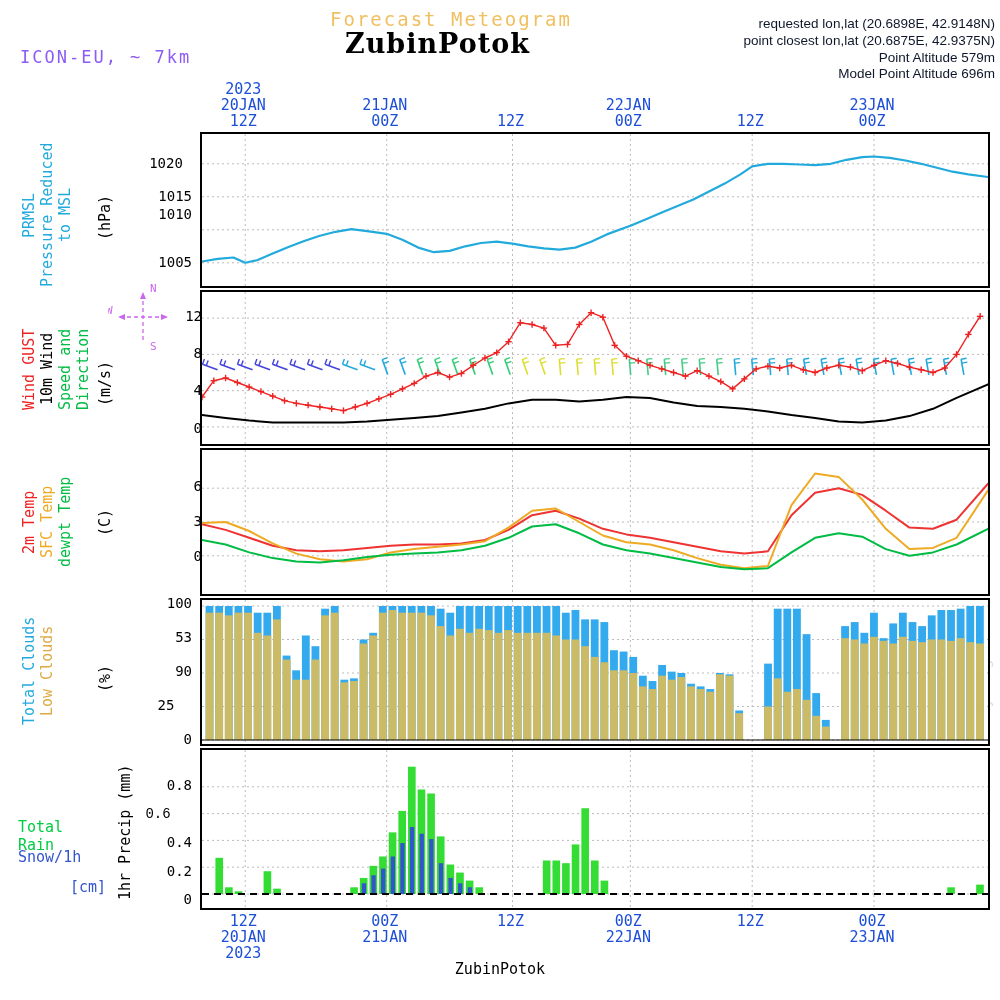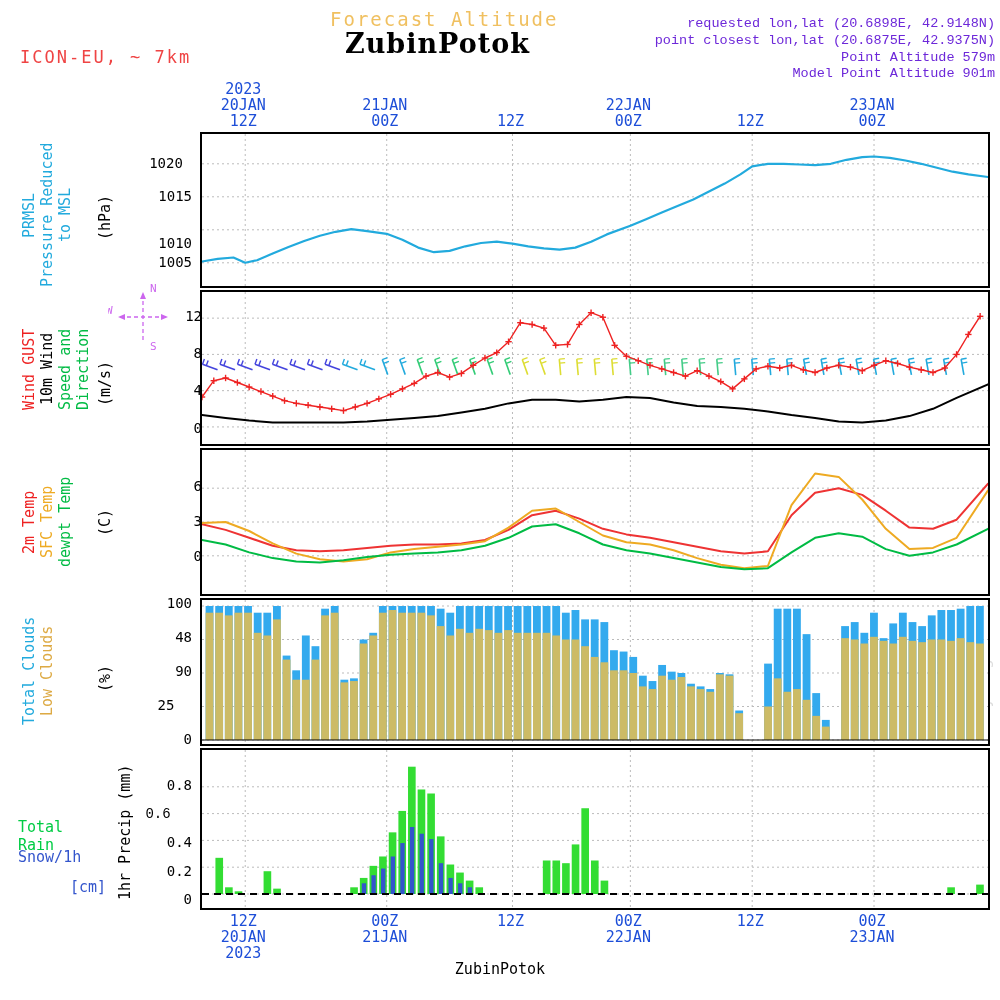--- a/index.html
+++ b/index.html
@@ -2,45 +2,45 @@
 <html><head>
 <meta charset="utf-8">
 <style>
   html,body{margin:0;padding:0;background:#ffffff;}
   body{width:1000px;height:1000px;position:relative;font-family:"DejaVu Sans",sans-serif;overflow:hidden;}
   .abs{position:absolute;}
   .vert{writing-mode:vertical-rl;transform:rotate(180deg);}
   
   #hdr-forecast{left:330px;top:8px;font-size:19px;color:#f0c060;letter-spacing:2px;font-family:"DejaVu Sans Mono",monospace;}
   #hdr-title{left:345px;top:28px;font-size:27px;font-weight:bold;color:#000;font-family:"DejaVu Serif",serif;letter-spacing:1px;}
-  #hdr-model{left:20px;top:47px;font-size:17px;color:#ef4444;font-family:"DejaVu Sans Mono",monospace;letter-spacing:2px;}
-  .hdr-right{color:#6d28d9;font-family:Liberation Mono, monospace;font-size:13.5px;text-align:right;width:420px;}
+  #hdr-model{left:20px;top:47px;font-size:17px;color:#8b5cf6;font-family:"DejaVu Sans Mono",monospace;letter-spacing:2px;}
+  .hdr-right{color:#0f172a;font-family:Liberation Sans, sans-serif;font-size:13.5px;text-align:right;width:420px;}
   #hdr-req{left:575px;top:16px;}
   #hdr-close{left:575px;top:33px;}
   #hdr-alt{left:575px;top:50px;}
   #hdr-malt{left:575px;top:66px;}
   #watermark{right:6px;top:640px;font-size:16px;color:#dddddd;font-family:"DejaVu Sans Mono",monospace;}
   
   .frame{border:2px solid #000;background:#fff;box-sizing:border-box;}
   .tick-lbl{font-size:14px;font-family:"DejaVu Sans Mono",monospace;color:#000;}
   .axis-top{font-size:15px;font-family:"DejaVu Sans Mono",monospace;color:#1d4ed8;text-align:center;}
   .ylab{font-size:15px;font-family:"DejaVu Sans Mono",monospace;}
   svg{display:block;}
   #footer-name{left:0;top:960px;width:1000px;text-align:center;font-size:15px;font-family:"DejaVu Sans Mono",monospace;color:#000;}
 </style>
 </head>
 <body>
 
-<div class="abs" id="hdr-forecast">Forecast Altitude</div>
+<div class="abs" id="hdr-forecast">Forecast Meteogram</div>
 <div class="abs" id="hdr-title">ZubinPotok</div>
 <div class="abs" id="hdr-model">ICON-EU, ~ 7km</div>
 <div class="abs hdr-right" id="hdr-req">requested lon,lat (20.6898E, 42.9148N)</div>
 <div class="abs hdr-right" id="hdr-close">point closest lon,lat (20.6875E, 42.9375N)</div>
 <div class="abs hdr-right" id="hdr-alt">Point Altitude 579m</div>
-<div class="abs hdr-right" id="hdr-malt">Model Point Altitude 901m</div>
+<div class="abs hdr-right" id="hdr-malt">Model Point Altitude 696m</div>
 <div class="abs vert" id="watermark">by Angel</div>
 
 <div class="abs" id="top-axis" style="left:200px;top:80px;width:790px;height:48px;">
     <div class="abs axis-top" style="left: 3.23px; top: 0px; width: 80px;">
       <div style="height:16px">2023</div>
       <div style="height:16px">20JAN</div>
       <div style="height:16px">12Z</div>
     </div>
     <div class="abs axis-top" style="left: 144.71px; top: 0px; width: 80px;">
       <div style="height:16px">&nbsp;</div>
@@ -690,40 +690,40 @@
     <rect x="379.35555555555555" y="58.239999999999995" width="7.62962962962963" height="85.76" fill="#33dd33"></rect>
     <rect x="388.98518518518523" y="110.5" width="7.62962962962963" height="33.5" fill="#33dd33"></rect>
     <rect x="398.61481481481485" y="130.60000000000002" width="7.62962962962963" height="13.399999999999977" fill="#33dd33"></rect>
     <rect x="745.2814814814815" y="137.3" width="7.62962962962963" height="6.699999999999989" fill="#33dd33"></rect>
     <rect x="774.1703703703704" y="134.62" width="7.62962962962963" height="9.379999999999995" fill="#33dd33"></rect>
     <line x1="0" y1="144" x2="786" y2="144" stroke="#000" stroke-width="2" stroke-dasharray="7,5"></line>
   </svg>
 
 <div class="abs" id="yt1">
     <div class="abs tick-lbl" style="left: 140px; top: 253.8px; width: 52px; text-align: right;">1005</div>
-    <div class="abs tick-lbl" style="left: 140px; top: 235px; width: 52px; text-align: right;">1010</div>
+    <div class="abs tick-lbl" style="left: 140px; top: 206px; width: 52px; text-align: right;">1010</div>
     <div class="abs tick-lbl" style="left: 140px; top: 187.8px; width: 52px; text-align: right;">1015</div>
     <div class="abs tick-lbl" style="left: 140px; top: 154.8px; width: 52px; text-align: center;">1020</div>
   </div>
 <div class="abs" id="yt2">
     <div class="abs tick-lbl" style="left: 150px; top: 419.667px; width: 52px; text-align: right;">0</div>
     <div class="abs tick-lbl" style="left: 150px; top: 382.333px; width: 52px; text-align: right;">4</div>
     <div class="abs tick-lbl" style="left: 150px; top: 345px; width: 52px; text-align: right;">8</div>
     <div class="abs tick-lbl" style="left: 150px; top: 307.667px; width: 52px; text-align: right;">12</div>
   </div>
 <div class="abs" id="yt3">
     <div class="abs tick-lbl" style="left: 150px; top: 547.909px; width: 52px; text-align: right;">0</div>
     <div class="abs tick-lbl" style="left: 150px; top: 513px; width: 52px; text-align: right;">3</div>
     <div class="abs tick-lbl" style="left: 150px; top: 478.091px; width: 52px; text-align: right;">6</div>
   </div>
 <div class="abs" id="yt4">
     <div class="abs tick-lbl" style="left: 140px; top: 731px; width: 52px; text-align: right;">0</div>
     <div class="abs tick-lbl" style="left: 140px; top: 697px; width: 52px; text-align: center;">25</div>
     <div class="abs tick-lbl" style="left: 140px; top: 663px; width: 52px; text-align: right;">90</div>
-    <div class="abs tick-lbl" style="left: 140px; top: 629px; width: 52px; text-align: right;">48</div>
+    <div class="abs tick-lbl" style="left: 140px; top: 629px; width: 52px; text-align: right;">53</div>
     <div class="abs tick-lbl" style="left: 140px; top: 595px; width: 52px; text-align: right;">100</div>
   </div>
 <div class="abs" id="yt5">
     <div class="abs tick-lbl" style="left: 140px; top: 891px; width: 52px; text-align: right;">0</div>
     <div class="abs tick-lbl" style="left: 140px; top: 862.6px; width: 52px; text-align: right;">0.2</div>
     <div class="abs tick-lbl" style="left: 140px; top: 834.2px; width: 52px; text-align: right;">0.4</div>
     <div class="abs tick-lbl" style="left: 132px; top: 805.8px; width: 52px; text-align: center; font-family: Liberation Mono, monospace;">0.6</div>
     <div class="abs tick-lbl" style="left: 140px; top: 777.4px; width: 52px; text-align: right;">0.8</div>
   </div>
 

